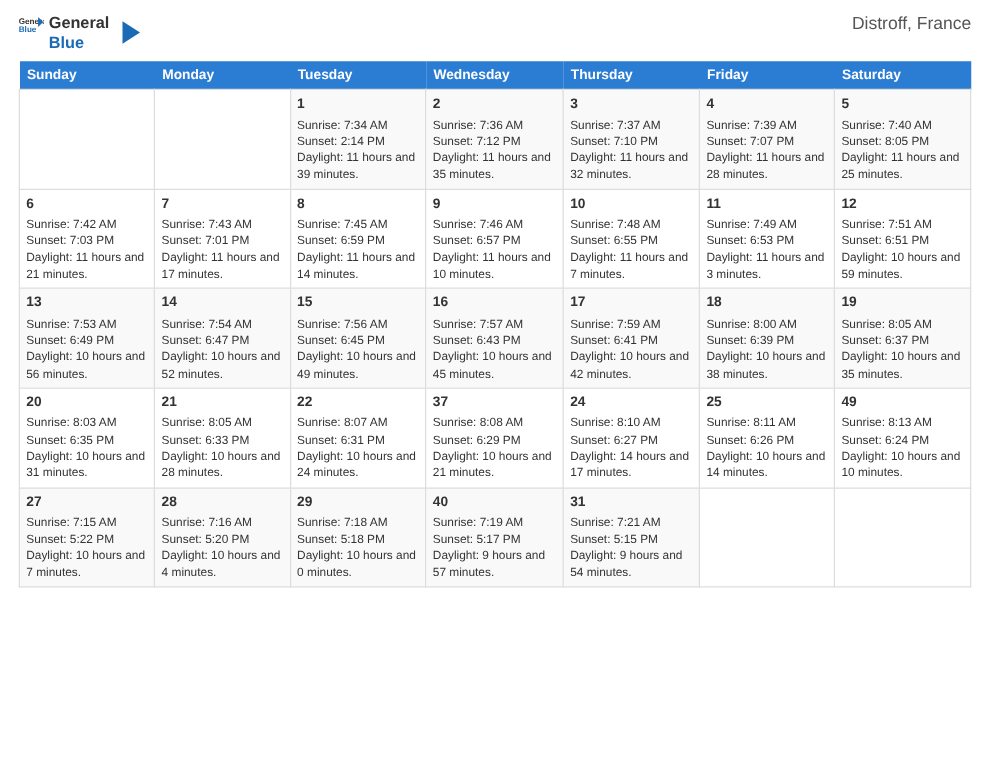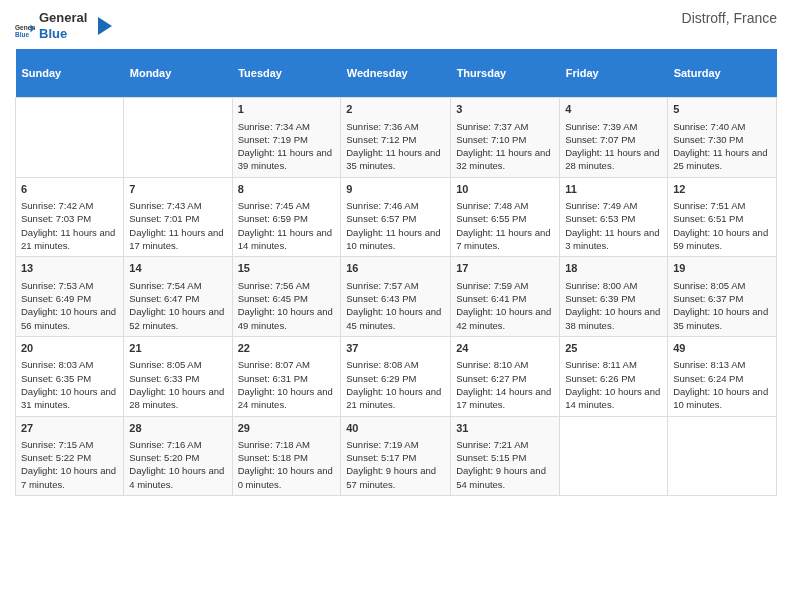--- a/index.html
+++ b/index.html
@@ -46,21 +46,21 @@
     }
     table {
       width: 100%;
       border-collapse: collapse;
       font-size: 10px;
     }
     thead th {
       background-color: #2b7cd3;
       color: #fff;
       text-align: left;
-      padding: 18px 6px;
+      padding: 5px 6px;
       font-size: 11px;
       font-weight: bold;
     }
     tbody td {
       border: 1px solid #ddd;
       vertical-align: top;
       padding: 4px 5px;
       width: 113px;
       height: 78px;
       color: #333;
@@ -123,21 +123,21 @@
         <th>Saturday</th>
       </tr>
     </thead>
     <tbody id="calendar-body">
     <tr>
           <td class="empty"></td>
           <td class="empty"></td>
           <td>
             <span class="day-num">1</span>
             <div>Sunrise: 7:34 AM</div>
-            <div>Sunset: 7:19 PM</div>
+            <div>Sunset: 2:14 PM</div>
             <div>Daylight: 11 hours and 39 minutes.</div>
           </td>
           <td>
             <span class="day-num">2</span>
             <div>Sunrise: 7:36 AM</div>
             <div>Sunset: 7:12 PM</div>
             <div>Daylight: 11 hours and 35 minutes.</div>
           </td>
           <td>
             <span class="day-num">3</span>
@@ -147,21 +147,21 @@
           </td>
           <td>
             <span class="day-num">4</span>
             <div>Sunrise: 7:39 AM</div>
             <div>Sunset: 7:07 PM</div>
             <div>Daylight: 11 hours and 28 minutes.</div>
           </td>
           <td>
             <span class="day-num">5</span>
             <div>Sunrise: 7:40 AM</div>
-            <div>Sunset: 7:30 PM</div>
+            <div>Sunset: 8:05 PM</div>
             <div>Daylight: 11 hours and 25 minutes.</div>
           </td>
         </tr>
         <tr>
           <td>
             <span class="day-num">6</span>
             <div>Sunrise: 7:42 AM</div>
             <div>Sunset: 7:03 PM</div>
             <div>Daylight: 11 hours and 21 minutes.</div>
           </td>
@@ -324,19 +324,19 @@
           <td class="empty"></td>
           <td class="empty"></td>
         </tr>
       </tbody>
   </table>
 </div>
 
 <style>
   .page .header .logo > div {
     display: flex;
-    align-items: flex-end;
+    align-items: flex-start;
     gap: 4px;
   }
   .page .header .logo > div > div {
     line-height: 1.1;
   }
 </style>
 
 </body></html>

